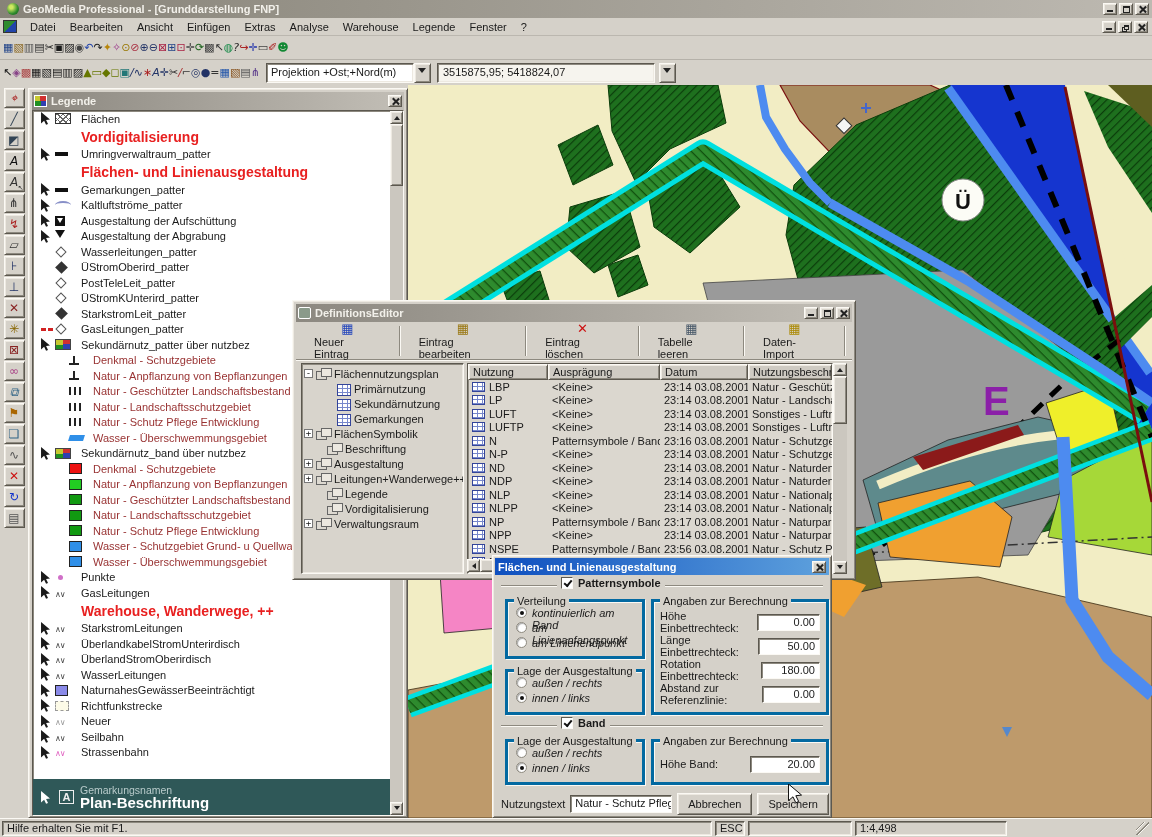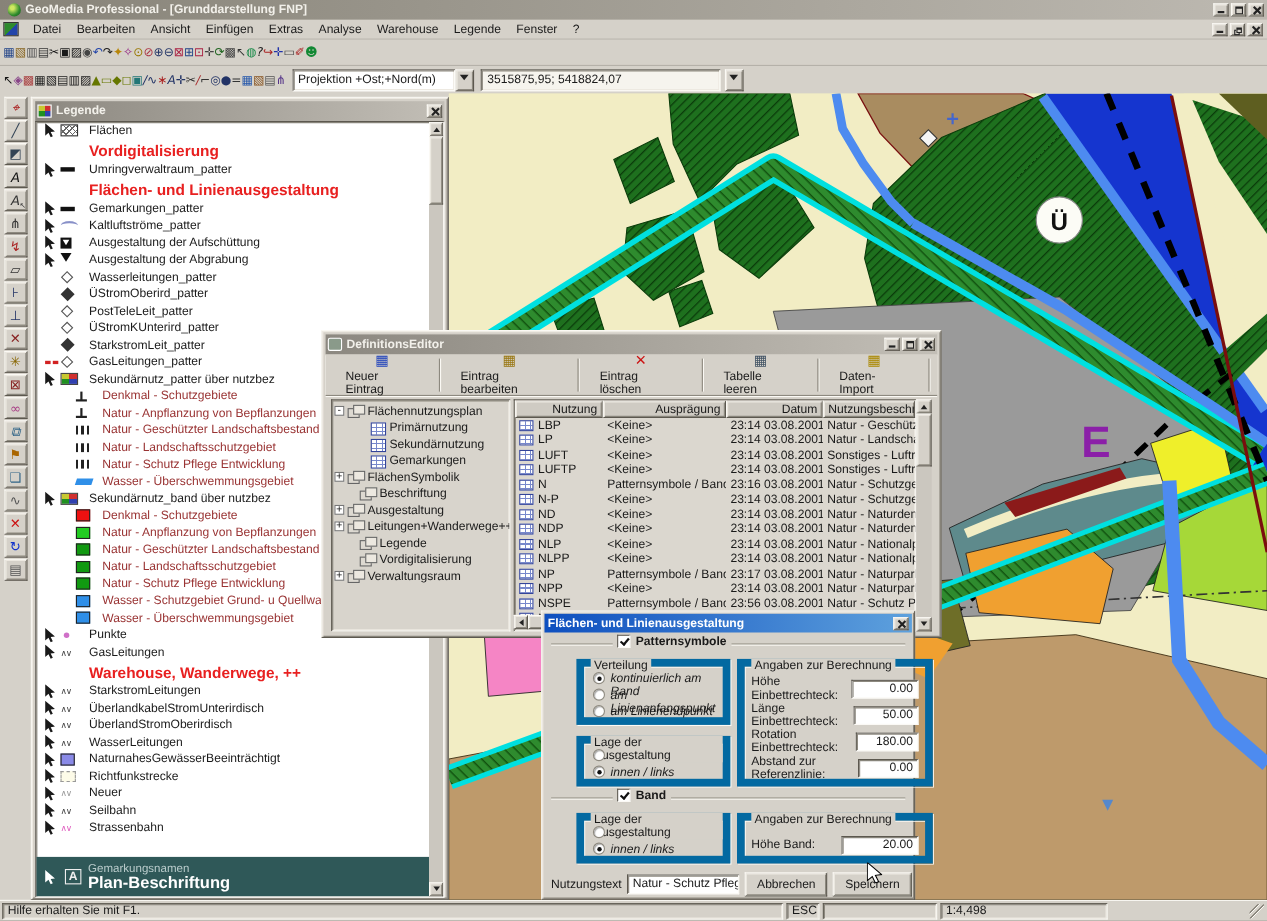--- a/index.html
+++ b/index.html
@@ -118,41 +118,41 @@
   .t-row.lvl0b{padding-left:11px;}
   .t-exp{width:9px;height:9px;border:1px solid #777;background:#FFF;font-size:9px;line-height:7px;text-align:center;margin-right:3px;flex:none;font-family:"DejaVu Sans Mono",monospace;}
   .t-exp.nobox{visibility:hidden;}
   .t-ic{width:18px;flex:none;position:relative;height:12px;}
   .t-ic.t-cascade::before{content:"";position:absolute;left:0;top:3px;width:9px;height:7px;background:#DDD9D1;border:1px solid #666;}
   .t-ic.t-cascade::after{content:"";position:absolute;left:5px;top:0;width:9px;height:7px;background:#ECE8E0;border:1px solid #666;}
   .t-ic.t-grid::before{content:"";position:absolute;left:1px;top:1px;width:12px;height:10px;background:
     repeating-linear-gradient(to bottom,transparent 0 3px,#7788CC 3px 4px),
     repeating-linear-gradient(to right,transparent 0 4px,#7788CC 4px 5px),#FFF;border:1px solid #334499;}
   #ed-table{position:absolute;left:174px;top:62px;width:366px;height:211px;background:#DBD7CF;overflow:hidden;}
-  .th-row{display:flex;height:16px;text-align:right;}
+  .th-row{display:flex;height:16px;}
   .th{background:#CFCBC3;padding:1px 4px;white-space:nowrap;overflow:hidden;flex:none;}
   .c1{width:80px;} .c2{width:112px;} .c3{width:88px;} .c4{flex:1;}
   .tr-row{display:flex;height:13.5px;align-items:center;}
   .td{padding:0 4px;white-space:nowrap;overflow:hidden;flex:none;display:flex;align-items:center;gap:4px;}
   .rowic{width:13px;height:10px;flex:none;background:
     repeating-linear-gradient(to bottom,transparent 0 3px,#7788CC 3px 4px),
     repeating-linear-gradient(to right,transparent 0 4px,#7788CC 4px 5px),#FFF;border:1px solid #334499;}
   #ed-vsb{position:absolute;right:8px;top:62px;width:14px;height:211px;background:#CBC7BF;display:flex;flex-direction:column;}
   #ed-hsb{position:absolute;left:174px;top:258px;right:24px;height:13px;background:#CBC7BF;display:flex;}
   #ed-hsb .sb-thumb{width:120px;height:13px;}
   
   #fldialog{position:absolute;left:492px;top:555px;width:340px;height:263px;background:#D5D1C9;z-index:20;padding:2px;}
   #fl-title{height:17px;background:linear-gradient(90deg,#0E4FBF,#5EA1DD);display:flex;align-items:center;color:#FFF;font-weight:bold;padding:0 3px;}
   #fl-body{position:relative;height:240px;}
   .secline{position:absolute;left:6px;right:6px;height:2px;border-top:1px solid #8D897F;border-bottom:1px solid #FBF9F4;}
   .seclabel{position:absolute;display:flex;align-items:center;gap:5px;background:#D5D1C9;padding:0 4px;font-weight:bold;}
   .cb{width:12px;height:12px;background:#FFF;position:relative;flex:none;
       border:1px solid #FBF9F4;border-top-color:#5C584F;border-left-color:#5C584F;}
   .cb::after{content:"";position:absolute;left:2px;top:2px;width:6px;height:3px;border-left:2px solid #111;border-bottom:2px solid #111;transform:rotate(-50deg);}
-  .gb{position:absolute;border:7px solid #0369a1;box-shadow:inset 1px 1px 0 #FBF9F4, 1px 1px 0 #FBF9F4;margin-left:19px;}
+  .gb{position:absolute;border:3px solid #0369a1;box-shadow:inset 1px 1px 0 #FBF9F4, 1px 1px 0 #FBF9F4;}
   .gb .gt{position:absolute;left:6px;top:-7px;background:#D5D1C9;padding:0 3px;}
   .radio-row{display:flex;align-items:flex-start;gap:5px;height:15px;padding-left:8px;font-style:italic;}
   .rd{width:11px;height:11px;border-radius:50%;background:#FFF;border:1px solid #8D897F;box-shadow:inset 1px 1px 1px #AAA;position:relative;flex:none;}
   .rd.on::after{content:"";position:absolute;left:3px;top:3px;width:4px;height:4px;border-radius:50%;background:#111;}
   .fld-row{display:flex;align-items:center;justify-content:space-between;padding:0 6px 0 6px;height:24px;}
   .num{width:70px;height:17px;background:#FFF;text-align:right;padding:1px 4px;
        border:1px solid #FBF9F4;border-top-color:#5C584F;border-left-color:#5C584F;box-shadow:inset 1px 1px 0 #8D897F;}
   .txtin{width:138px;height:18px;background:#FFF;padding:1px 4px;white-space:nowrap;overflow:hidden;
        border:1px solid #FBF9F4;border-top-color:#5C584F;border-left-color:#5C584F;box-shadow:inset 1px 1px 0 #8D897F;}
   .btn{height:22px;background:#D5D1C9;display:flex;align-items:center;justify-content:center;padding:0 10px;}

